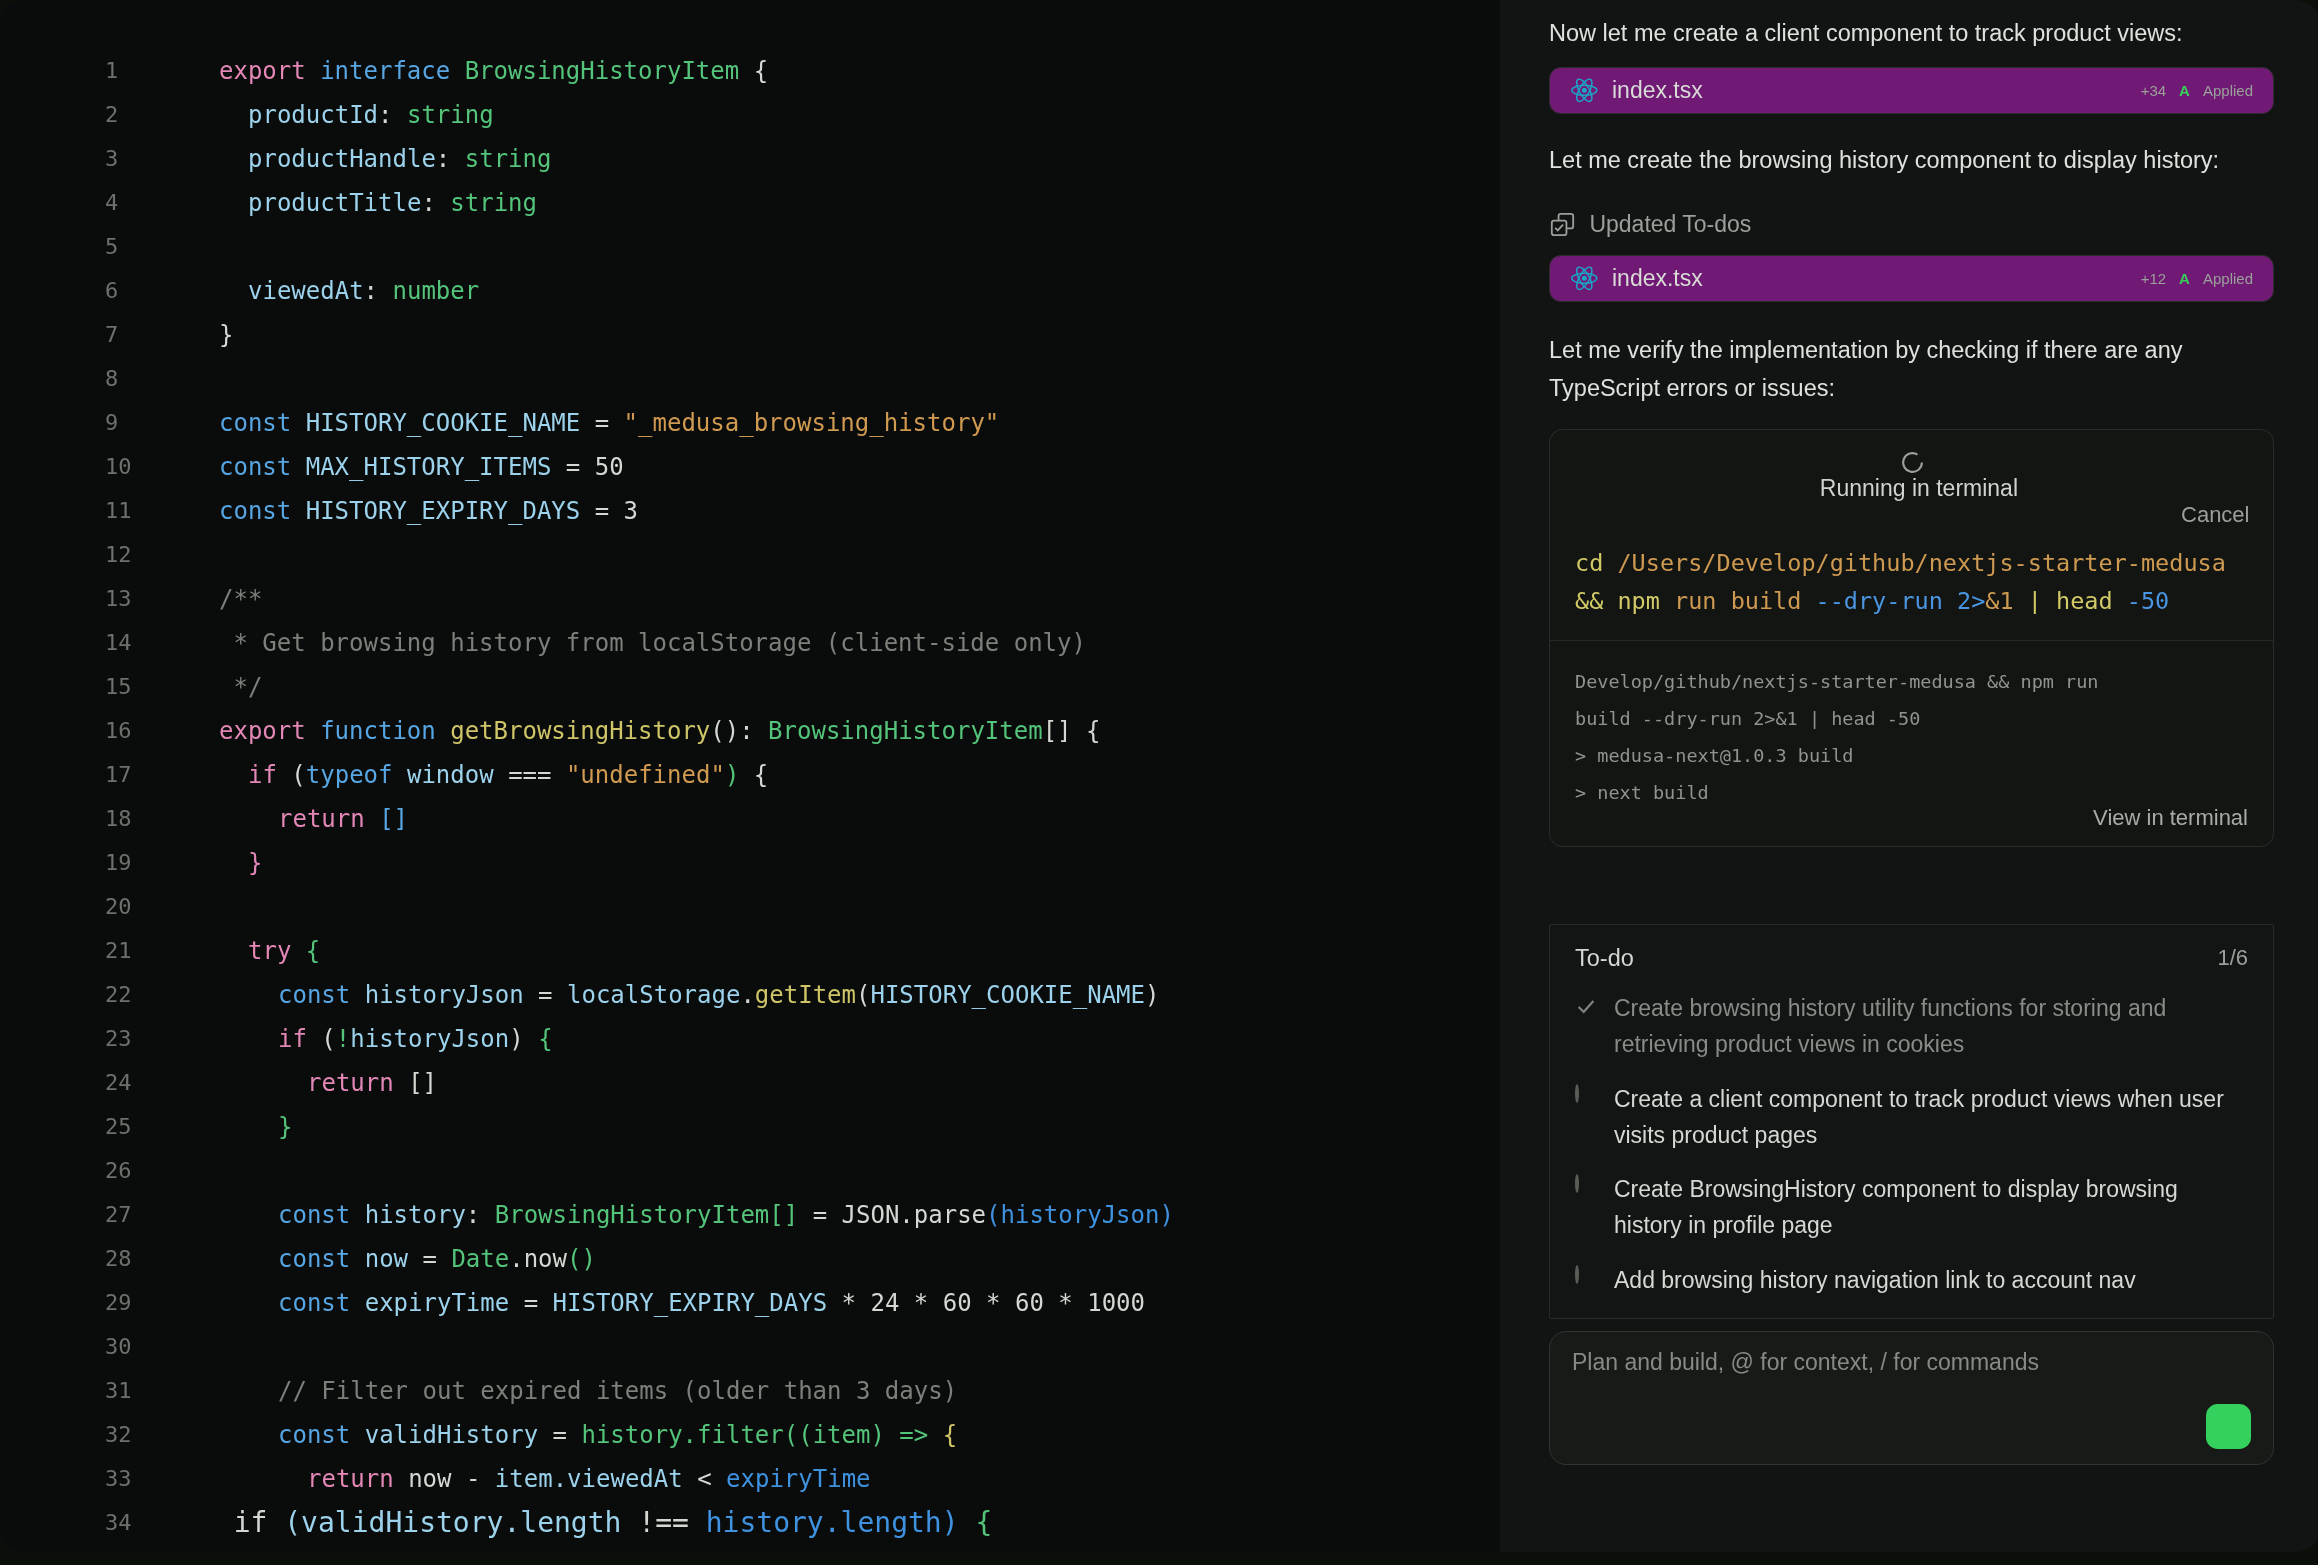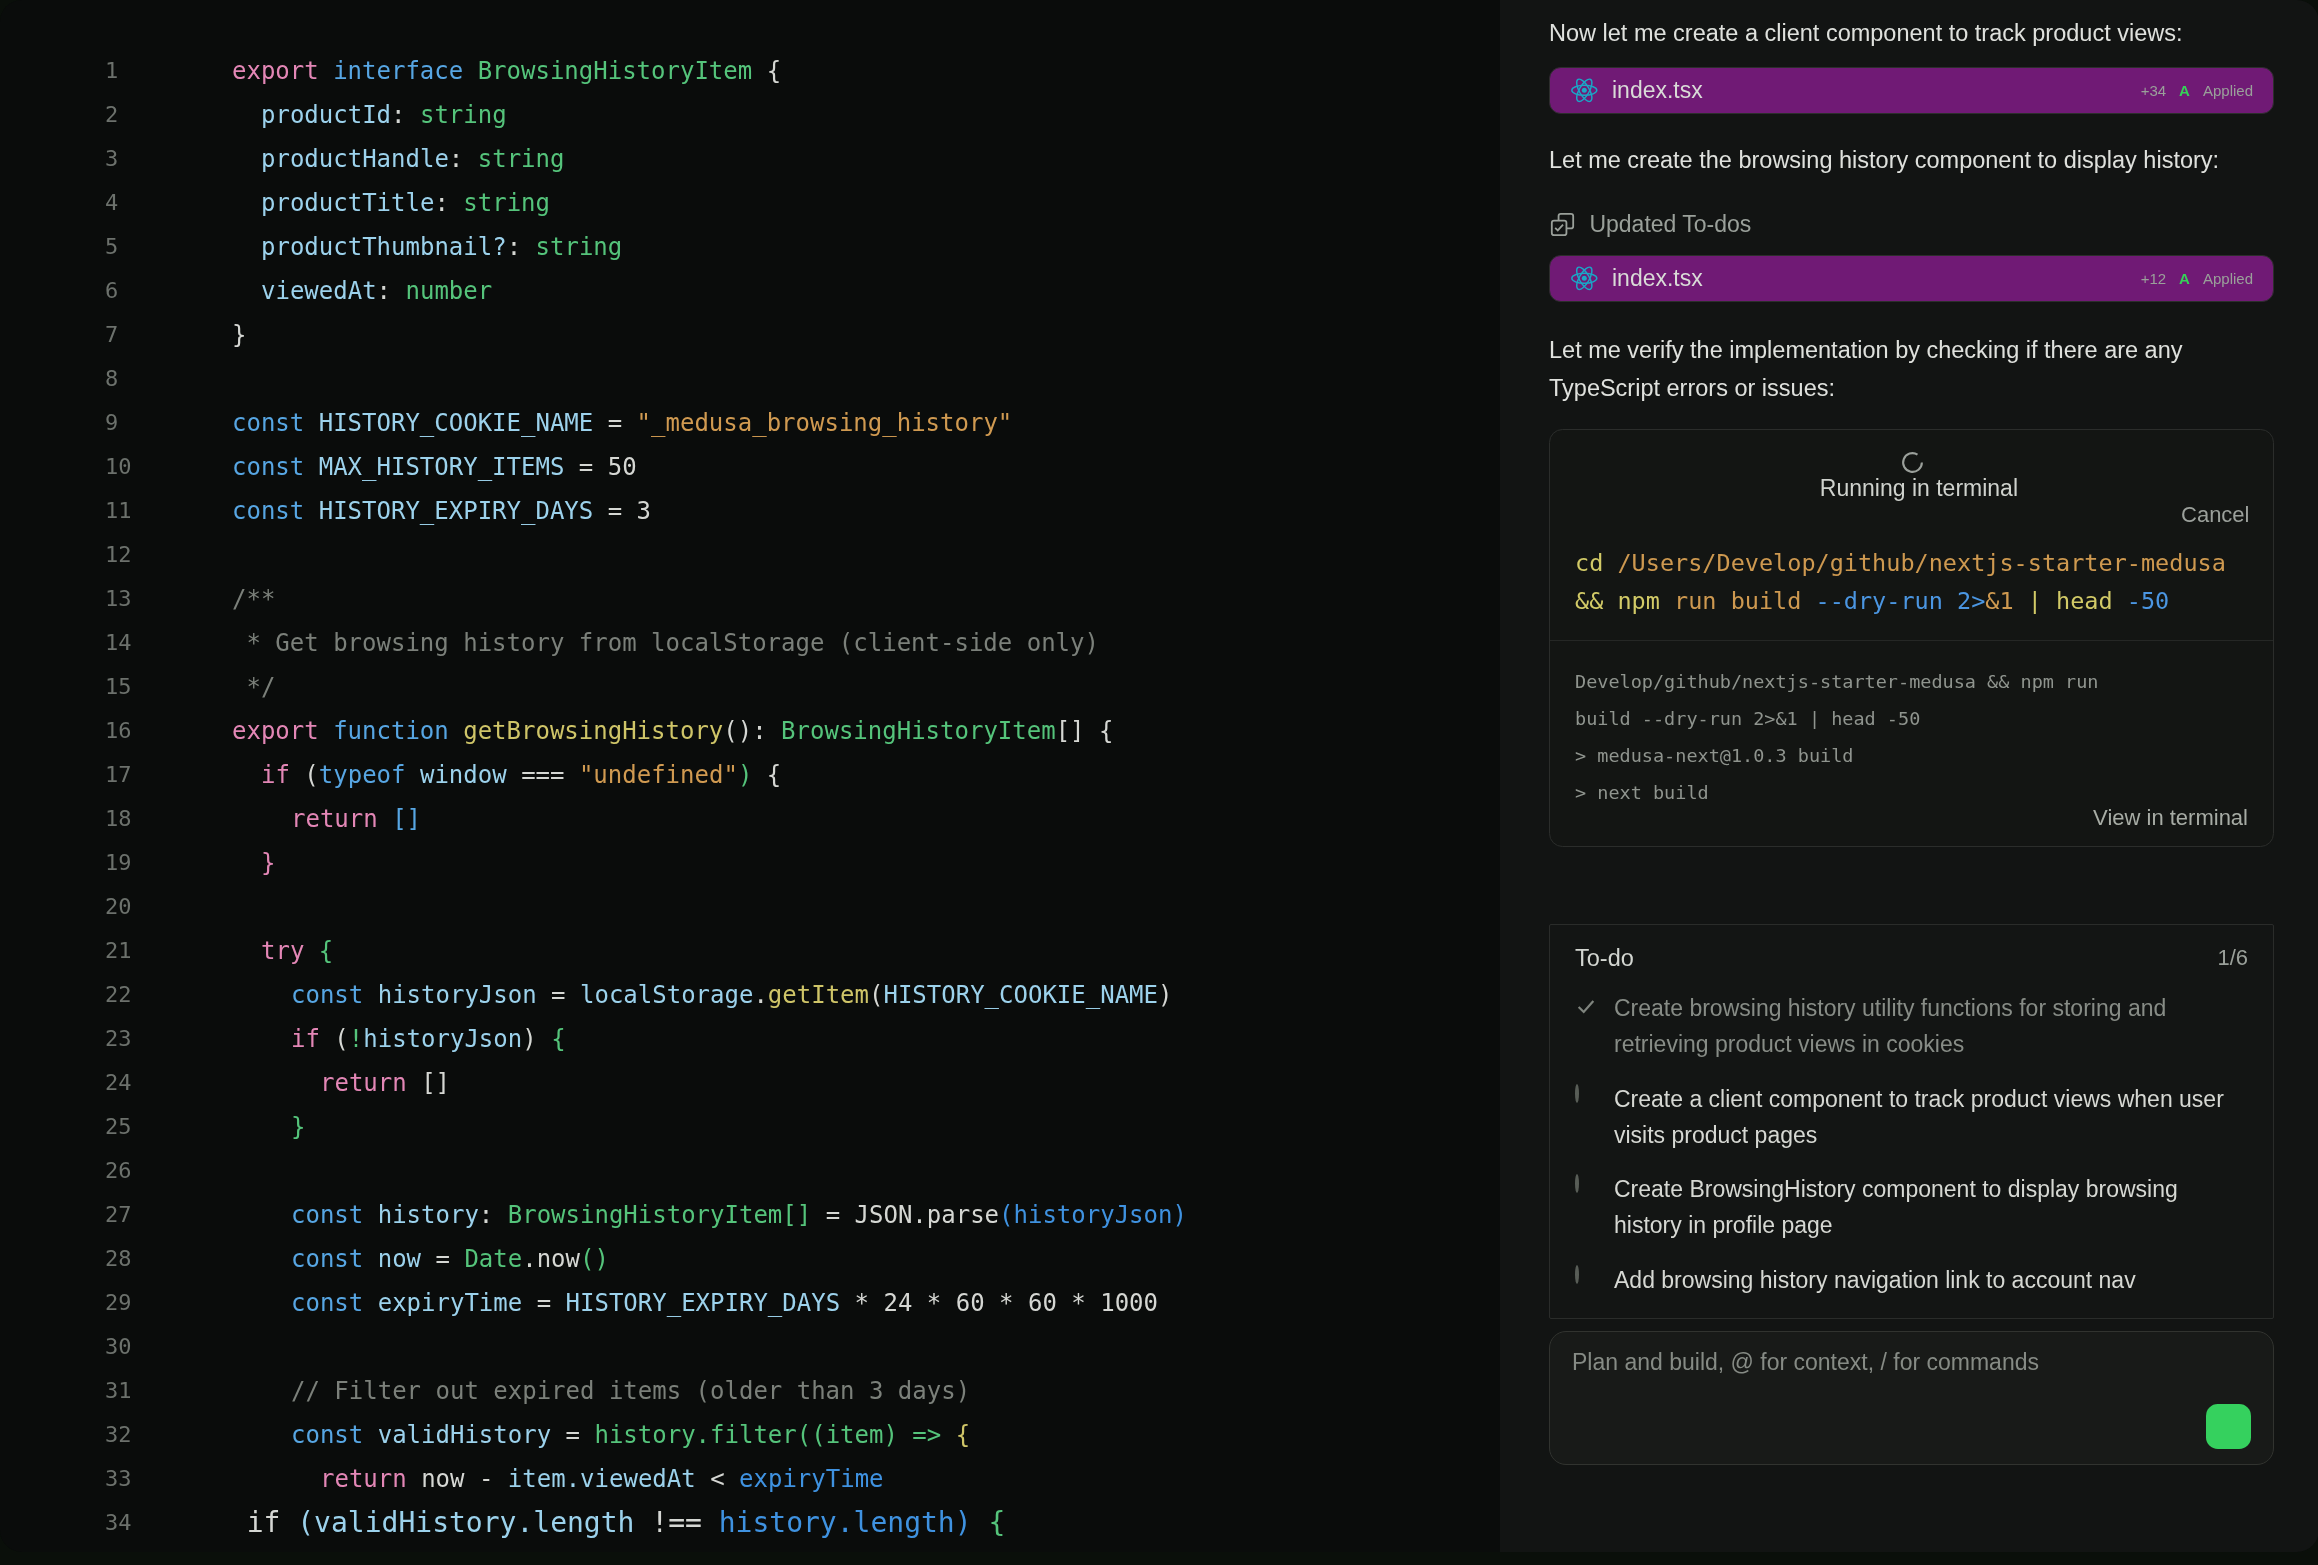--- a/index.html
+++ b/index.html
@@ -7,21 +7,21 @@
               font-family:"Liberation Sans", sans-serif; }
   .window { position:absolute; left:0; top:0; width:2319px; height:1552px;
             border-radius:22px; overflow:hidden; background:#0a0c0b; }
 
   
   .editor { position:absolute; left:0; top:0; width:1500px; height:1552px;
             background:#0a0c0b; padding-top:49px;
             font-family:"DejaVu Sans Mono", monospace; font-size:24px; }
   .code-line { position:relative; height:44px; line-height:44px; white-space:pre; }
   .code-line .ln { position:absolute; left:105px; color:#6c716c; font-size:22px; }
-  .code-line .code { position:absolute; left:232px; }
+  .code-line .code { position:absolute; left:219px; }
   .code-line.big { font-size:28px; }
   .tok-pink  { color:#e387b6; }
   .tok-blue  { color:#57a6e3; }
   .tok-lblue { color:#9cd2ec; }
   .tok-green { color:#55c47b; }
   .tok-yellow{ color:#cfc568; }
   .tok-orange{ color:#d09a51; }
   .tok-white { color:#d5d7d3; }
   .tok-gray  { color:#7b807a; }
   .tok-blue2 { color:#3f92e0; }
@@ -84,21 +84,21 @@
 <body>
 
 <div class="window">
 
   <div class="editor">
     <div>
         <div class="code-line"><span class="ln">1</span><span class="code" style="padding-left: 0px;"><span class="tok-pink">export </span><span class="tok-blue">interface </span><span class="tok-green">BrowsingHistoryItem </span><span class="tok-white">{</span></span></div>
         <div class="code-line"><span class="ln">2</span><span class="code" style="padding-left: 29px;"><span class="tok-lblue">productId</span><span class="tok-white">: </span><span class="tok-green">string</span></span></div>
         <div class="code-line"><span class="ln">3</span><span class="code" style="padding-left: 29px;"><span class="tok-lblue">productHandle</span><span class="tok-white">: </span><span class="tok-green">string</span></span></div>
         <div class="code-line"><span class="ln">4</span><span class="code" style="padding-left: 29px;"><span class="tok-lblue">productTitle</span><span class="tok-white">: </span><span class="tok-green">string</span></span></div>
-        <div class="code-line"><span class="ln">5</span><span class="code" style="padding-left: 29px;"><span class="tok-lblue">productThumbnail?</span><span class="tok-white">: </span><span class="tok-green">string</span></span></div>
+        <div class="code-line"><span class="ln">5</span></div>
         <div class="code-line"><span class="ln">6</span><span class="code" style="padding-left: 29px;"><span class="tok-lblue">viewedAt</span><span class="tok-white">: </span><span class="tok-green">number</span></span></div>
         <div class="code-line"><span class="ln">7</span><span class="code" style="padding-left: 0px;"><span class="tok-white">}</span></span></div>
         <div class="code-line"><span class="ln">8</span><span class="code" style="padding-left: 0px;"></span></div>
         <div class="code-line"><span class="ln">9</span><span class="code" style="padding-left: 0px;"><span class="tok-blue">const </span><span class="tok-lblue">HISTORY_COOKIE_NAME </span><span class="tok-white">= </span><span class="tok-orange">"_medusa_browsing_history"</span></span></div>
         <div class="code-line"><span class="ln">10</span><span class="code" style="padding-left: 0px;"><span class="tok-blue">const </span><span class="tok-lblue">MAX_HISTORY_ITEMS </span><span class="tok-white">= 50</span></span></div>
         <div class="code-line"><span class="ln">11</span><span class="code" style="padding-left: 0px;"><span class="tok-blue">const </span><span class="tok-lblue">HISTORY_EXPIRY_DAYS </span><span class="tok-white">= 3</span></span></div>
         <div class="code-line"><span class="ln">12</span><span class="code" style="padding-left: 0px;"></span></div>
         <div class="code-line"><span class="ln">13</span><span class="code" style="padding-left: 0px;"><span class="tok-gray">/**</span></span></div>
         <div class="code-line"><span class="ln">14</span><span class="code" style="padding-left: 0px;"><span class="tok-gray"> * Get browsing history from localStorage (client-side only)</span></span></div>
         <div class="code-line"><span class="ln">15</span><span class="code" style="padding-left: 0px;"><span class="tok-gray"> */</span></span></div>

